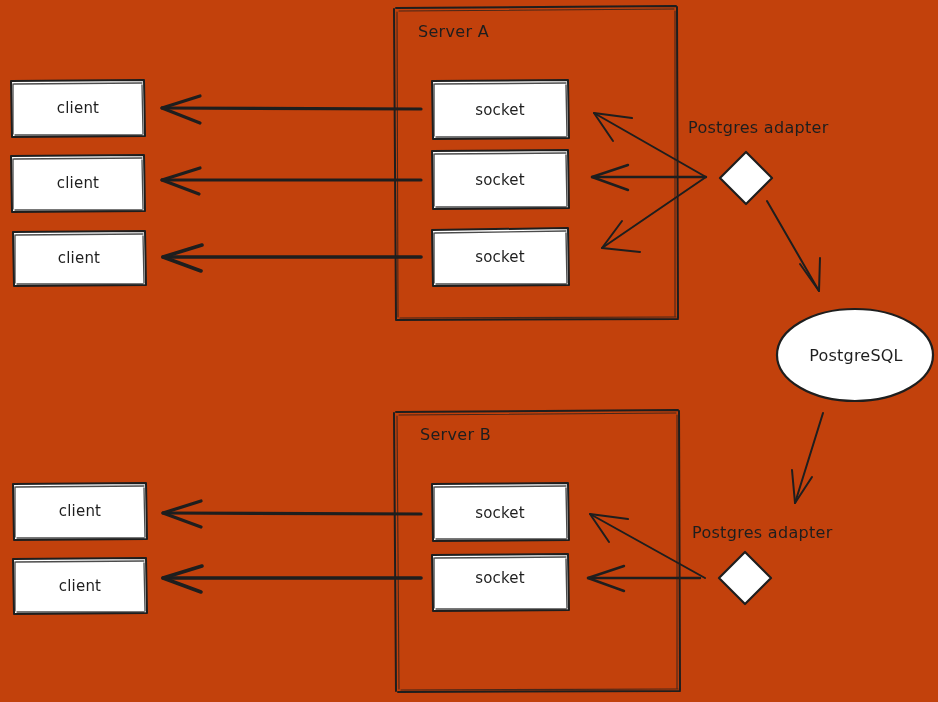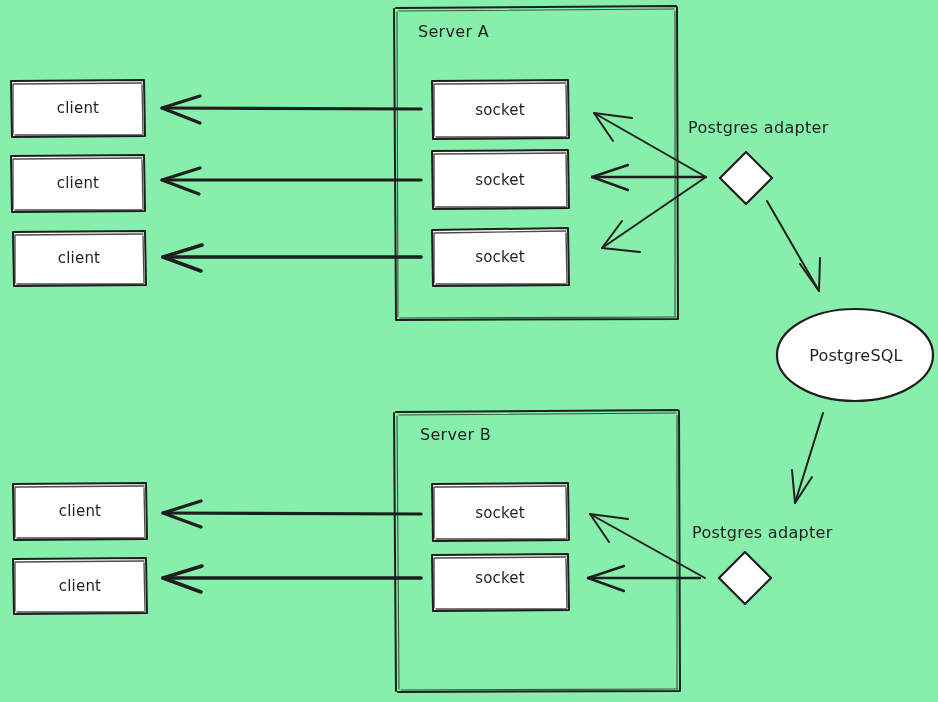--- a/index.html
+++ b/index.html
@@ -11,21 +11,21 @@
   body {
     width: 938px;
     height: 702px;
     overflow: hidden;
     font-family: "DejaVu Sans", sans-serif;
   }
   #diagram-canvas {
     position: relative;
     width: 938px;
     height: 702px;
-    background: #86efac;
+    background: #c2410c;
   }
   svg.sketch {
     position: absolute;
     top: 0;
     left: 0;
     width: 938px;
     height: 702px;
   }
   .stroke {
     fill: none;

